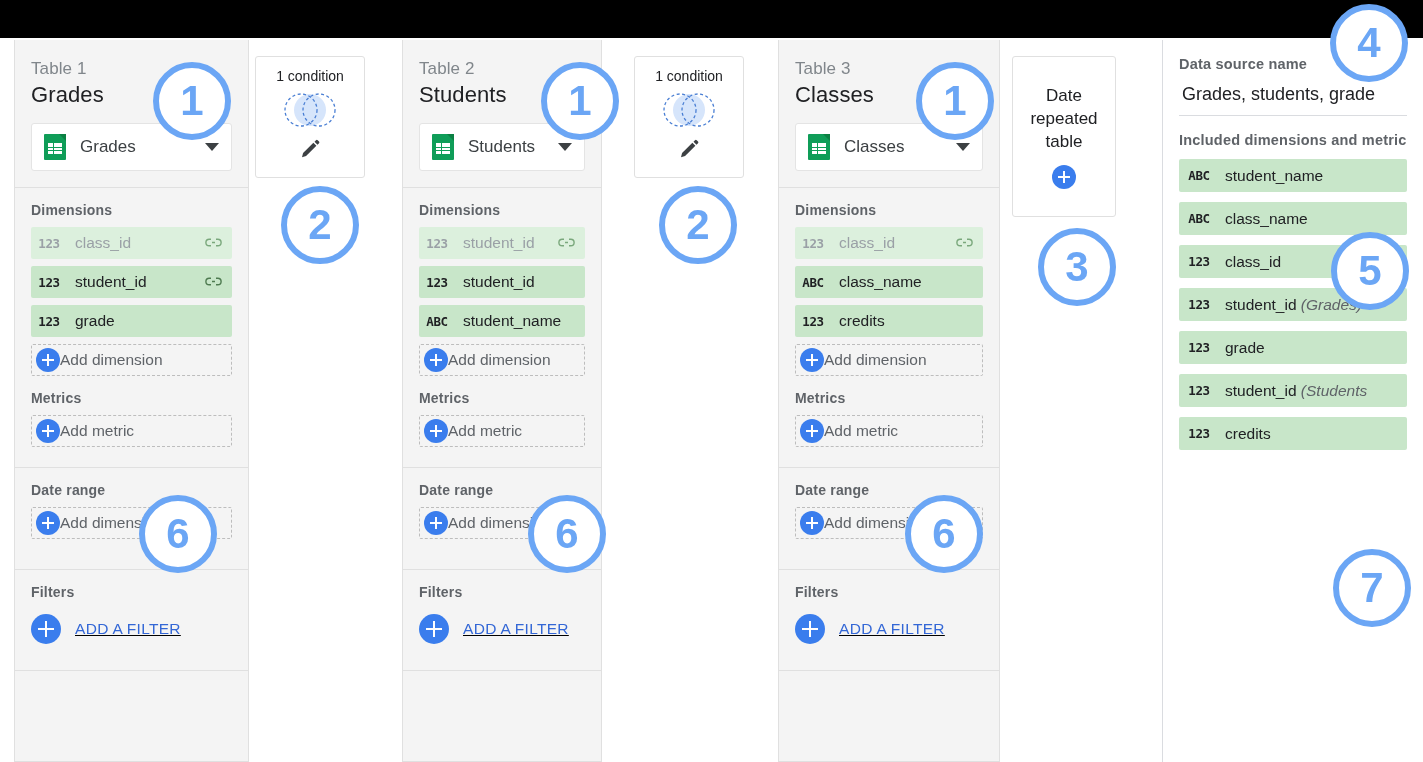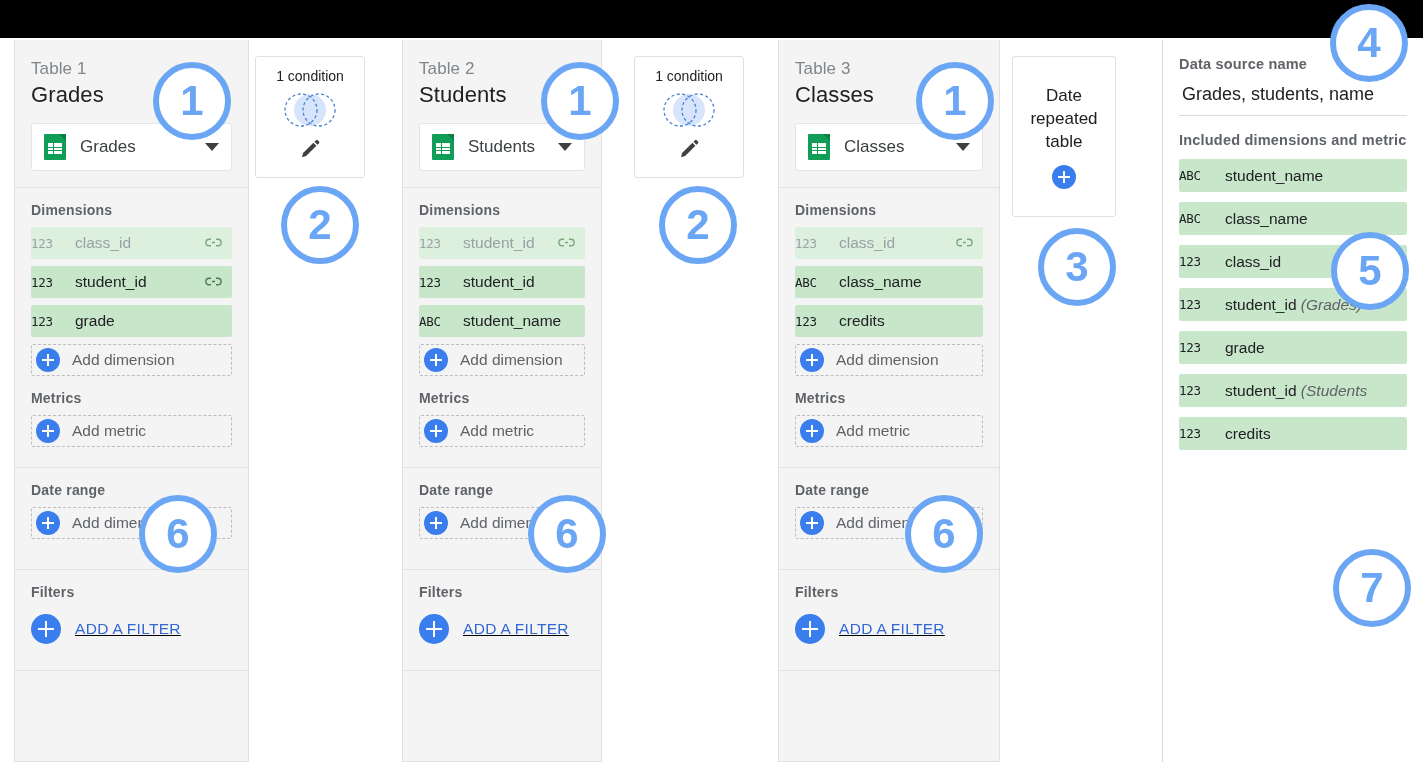--- a/index.html
+++ b/index.html
@@ -77,23 +77,23 @@
     font-size: 14px; font-weight: bold; color: #5f6368; letter-spacing: .2px;
     margin-bottom: 9px;
   }
 
   .chip {
     height: 32px; border-radius: 2px; background: #c8e6c9;
     display: flex; align-items: center; margin-bottom: 7px; overflow: hidden;
   }
   .chip.dim { background: #dcf0dd; }
   .chip .ctype {
-    width: 36px; flex: 0 0 auto; text-align: left;
+    width: 36px; flex: 0 0 auto; text-align: center;
     font-family: "DejaVu Sans Mono", monospace;
-    font-size: 12.5px; font-weight: normal; color: #202124; letter-spacing: -.3px;
+    font-size: 12.5px; font-weight: bold; color: #202124; letter-spacing: -.3px;
   }
   .chip.dim .ctype { color: #9aa0a6; }
   .chip .cname {
     flex: 1 1 auto; font-size: 15.5px; color: #202124;
     padding-left: 8px; white-space: nowrap; overflow: hidden;
   }
   .chip.dim .cname { color: #9aa0a6; }
   .chip .cname .sfx { font-style: italic; color: #5f6368; }
   .chip .linkicon { flex: 0 0 auto; margin-right: 10px; margin-left: 4px; }
 
@@ -104,21 +104,21 @@
   .plus-btn {
     width: 24px; height: 24px; border-radius: 50%; background: #2c7be5;
     background: #3a7ded; flex: 0 0 auto; position: relative;
   }
   .plus-btn::before {
     content: ""; position: absolute; left: 6px; top: 11px; width: 12px; height: 2px; background: #fff;
   }
   .plus-btn::after {
     content: ""; position: absolute; left: 11px; top: 6px; width: 2px; height: 12px; background: #fff;
   }
-  .addrow .alabel { font-size: 15.5px; color: #5f6368; margin-left: 12px; }
+  .addrow .alabel { font-size: 15.5px; color: #5f6368; margin-left: 0; }
 
   .filter-row { display: flex; align-items: center; text-decoration: underline; }
   .plus-btn.big { width: 30px; height: 30px; }
   .plus-btn.big::before { left: 7px; top: 14px; width: 16px; height: 2px; }
   .plus-btn.big::after { left: 14px; top: 7px; width: 2px; height: 16px; }
   .filter-row .flabel {
     font-size: 15.5px; color: #3367d6; margin-left: 14px; letter-spacing: .3px;
   }
 
   
@@ -467,21 +467,21 @@
       <div>Date</div>
       <div>repeated</div>
       <div>table</div>
     </div>
     <span class="plus-btn"></span>
   </div>
 
   <div class="rpanel">
     <div class="rp-top">
       <div class="rp-lbl">Data source name</div>
-      <div class="rp-val">Grades, students, name</div>
+      <div class="rp-val">Grades, students, grade</div>
       <div class="rp-underline"></div>
       <div class="rp-sub">Included dimensions and metrics</div>
       <div class="rp-fields">
         <div class="chip">
           <span class="ctype">ABC</span>
           <span class="cname"><span>student_name</span><span class="sfx"></span></span>
         </div>
         <div class="chip">
           <span class="ctype">ABC</span>
           <span class="cname"><span>class_name</span><span class="sfx"></span></span>

